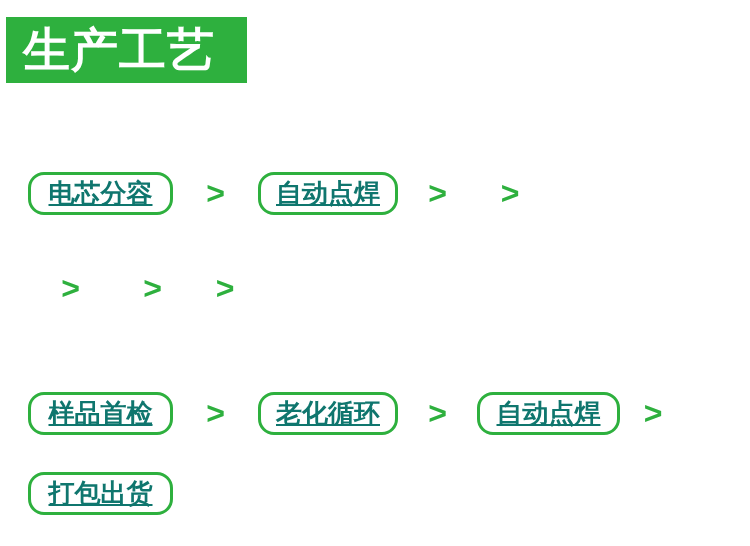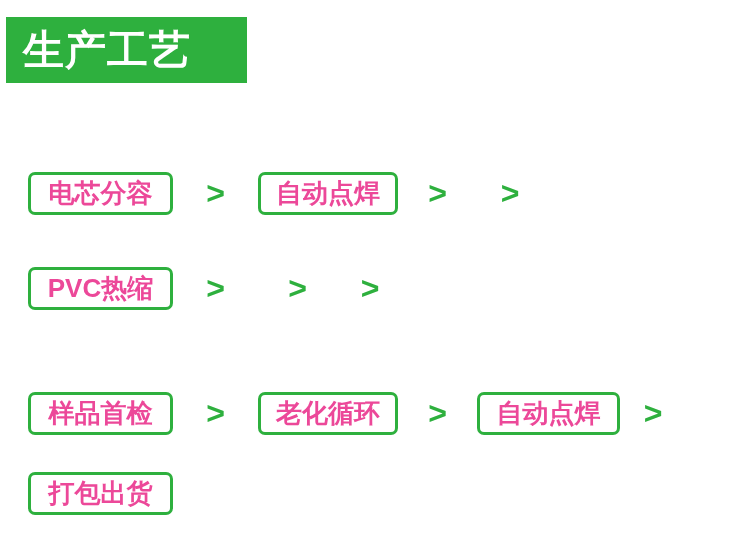--- a/index.html
+++ b/index.html
@@ -6,36 +6,36 @@
   body{
     width:750px;height:546px;position:relative;background:#ffffff;
     font-family:"Liberation Sans","DejaVu Sans",sans-serif;
     overflow:hidden;
   }
   .banner{
     position:absolute;left:6px;top:17px;width:241px;height:66px;
     background:#2eb03e;color:#ffffff;
     display:flex;align-items:center;
     padding-left:17px;box-sizing:border-box;
-    font-size:41px;font-weight:bold;letter-spacing:1px;
+    font-size:47px;font-weight:bold;letter-spacing:1px;
   }
   .flow-row{
     position:absolute;left:28px;height:43px;
     display:flex;align-items:stretch;
   }
   .row-1{top:172px;}
   .row-2{top:267px;}
   .row-3{top:392px;}
   .row-4{top:472px;}
   .step-box{
-    border:3px solid #2eb03e;border-radius:7px;
+    border:3px solid #2eb03e;border-radius:16px;
     box-sizing:border-box;height:43px;
     display:flex;align-items:center;justify-content:center;
-    color:#ec4899;font-size:26px;font-weight:bold;
-    background:#ffffff;white-space:nowrap;
+    color:#0f766e;font-size:26px;font-weight:bold;
+    background:#ffffff;white-space:nowrap;text-decoration:underline;
   }
   .w1{width:145px;}
   .w2{width:140px;}
   .w3{width:143px;}
   .arrow{
     display:flex;align-items:center;justify-content:center;
     color:#2eb03e;font-size:32px;font-weight:bold;
     box-sizing:border-box;
   }
   .a1{width:85px;}
@@ -55,23 +55,20 @@
   </div>
   <div class="arrow a1">&gt;</div>
   <div class="step-box w2">
     <span>自动点焊</span>
   </div>
   <div class="arrow a2">&gt;</div>
   <div class="arrow a3">&gt;</div>
 </div>
 
 <div class="flow-row row-2">
-  <div class="step-box w1">
-    <span>PVC热缩</span>
-  </div>
   <div class="arrow a1">&gt;</div>
   <div class="arrow a2">&gt;</div>
   <div class="arrow a3">&gt;</div>
 </div>
 
 <div class="flow-row row-3">
   <div class="step-box w1">
     <span>样品首检</span>
   </div>
   <div class="arrow a1">&gt;</div>

